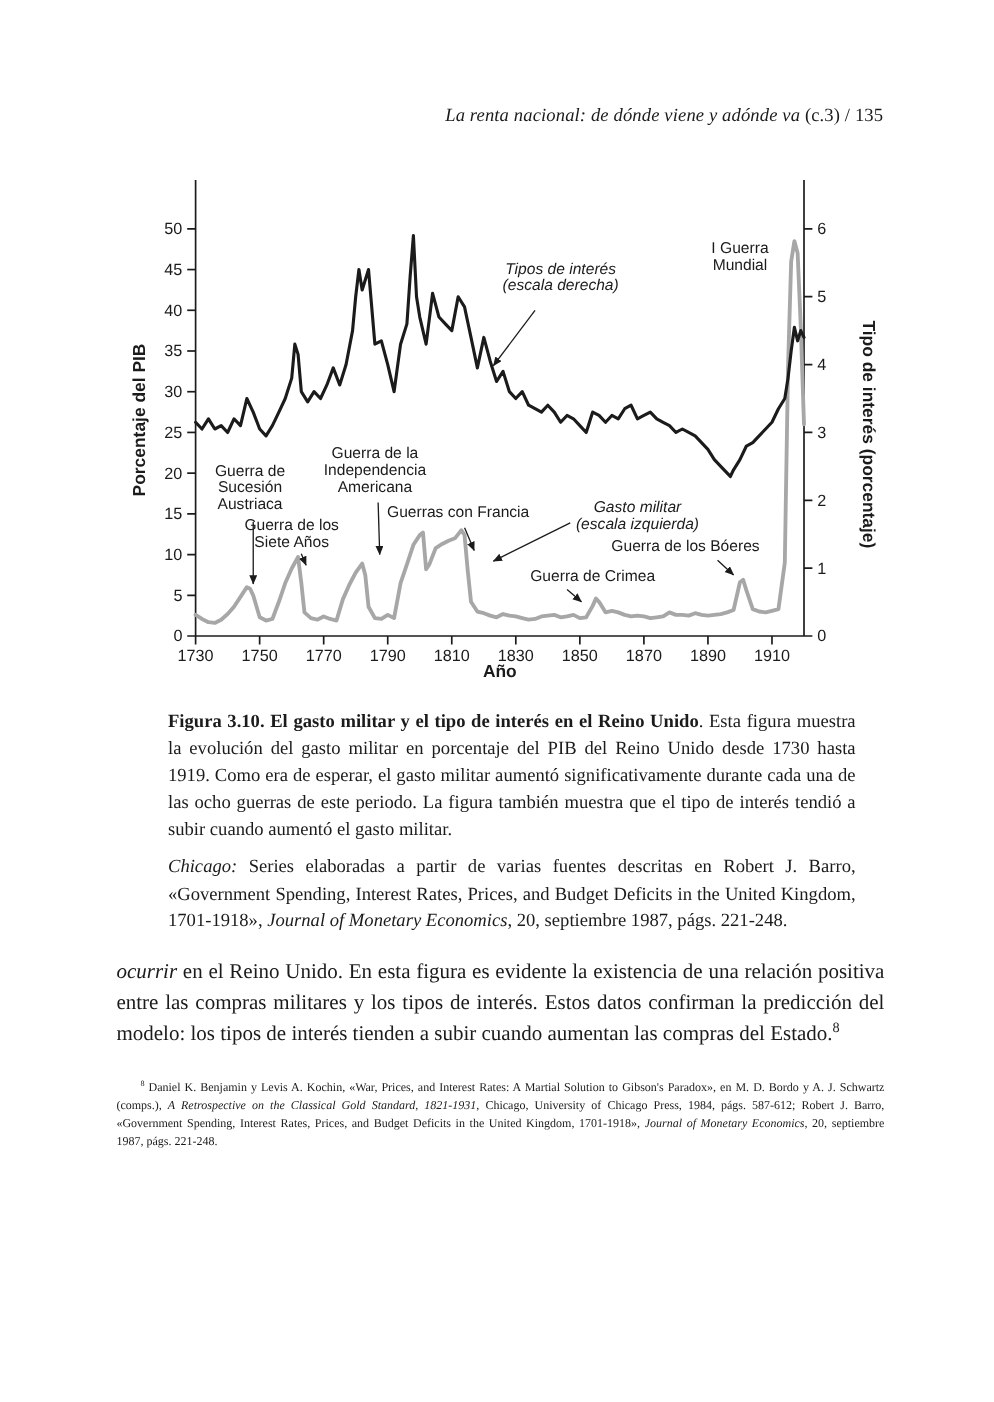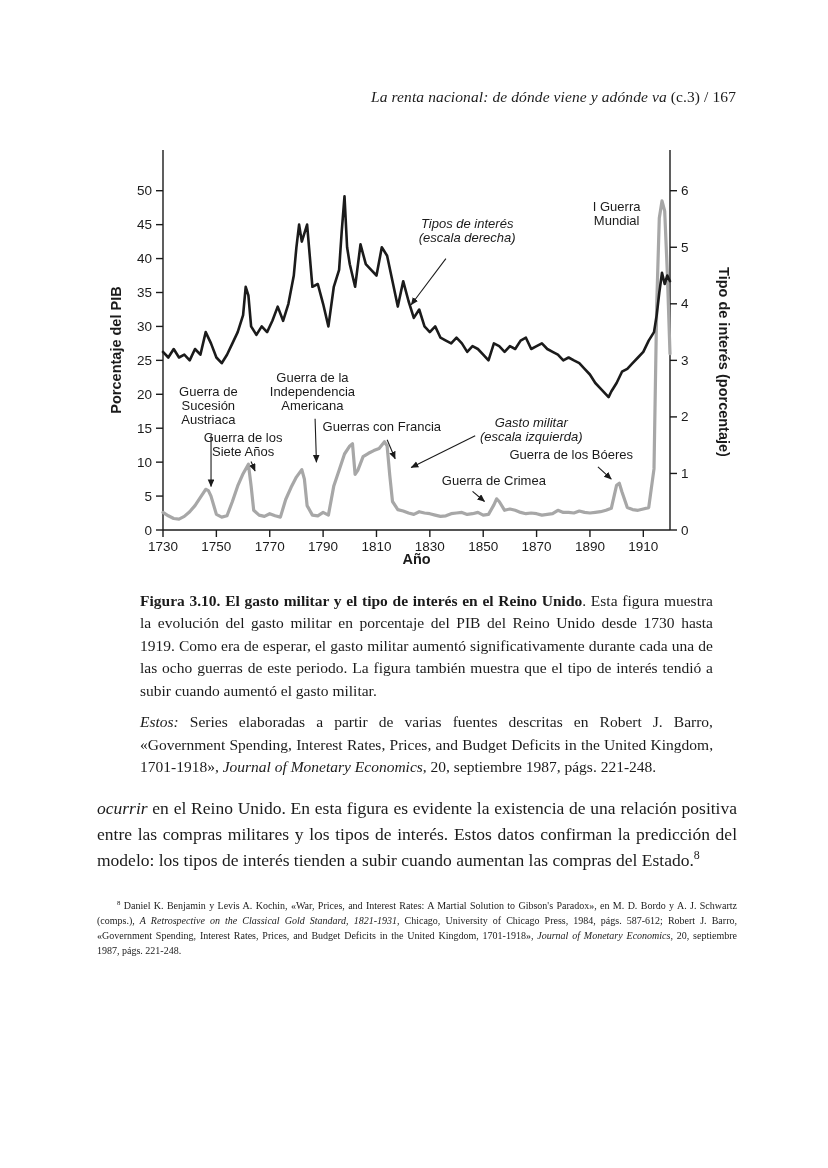--- a/index.html
+++ b/index.html
@@ -27,21 +27,21 @@
   .body-text p{margin:0;}
   .body-text p.indent{text-indent:22px;}
   sup{font-size:68%;line-height:0;}
   .footnote{margin:24px 0 0 0;width:640px;font-size:10px;line-height:1.5;text-align:justify;text-indent:20px;}
 </style>
 </head>
 <body>
 
 <div class="page">
 
-  <div class="running-head"><span class="it">La renta nacional: de dónde viene y adónde va</span><span> (c.3) / 167</span></div>
+  <div class="running-head"><span class="it">La renta nacional: de dónde viene y adónde va</span><span> (c.3) / 135</span></div>
 
   <figure class="figure" style="padding:0;margin-left:8px;margin-right:0;">
     <svg id="chart" width="632" height="432" viewBox="0 0 632 432" role="img">
       <defs>
         <marker id="ah" markerWidth="9" markerHeight="9" refX="6.5" refY="3" orient="auto">
           <path d="M0,0 L7,3 L0,6 z" fill="#1b1b1b"></path>
         </marker>
       </defs>
     <line x1="58" y1="10" x2="58" y2="390" class="ax"></line>
         <line x1="565" y1="10" x2="565" y2="390" class="ax"></line>
@@ -130,21 +130,21 @@
         <text x="466.26842105263154" y="319.42857142857144" class="ann" text-anchor="middle">Guerra de los Bóeres</text>
         <line x1="492.9526315789474" y1="326.8928571428571" x2="506.29473684210524" y2="339.1071428571429" class="arrow" marker-end="url(#ah)"></line>
         <text x="16" y="210" class="axlabel" text-anchor="middle" transform="rotate(-90 16 210)">Porcentaje del PIB</text>
         <text x="614" y="222" class="axlabel" text-anchor="middle" transform="rotate(90 614 222)">Tipo de interés (porcentaje)</text>
         <text x="311.5" y="424" class="axlabel" text-anchor="middle">Año</text>
       </svg>
   </figure>
 
   <p class="fig-caption"><b>Figura 3.10. El gasto militar y el tipo de interés en el Reino Unido</b><span>. Esta figura muestra la evolución del gasto militar en porcentaje del PIB del Reino Unido desde 1730 hasta 1919. Como era de esperar, el gasto militar aumentó significativamente durante cada una de las ocho guerras de este periodo. La figura también muestra que el tipo de interés tendió a subir cuando aumentó el gasto militar.</span></p>
 
-  <p class="fig-source"><span class="it">Estos:</span><span> Series elaboradas a partir de varias fuentes descritas en Robert J. Barro, «Government Spending, Interest Rates, Prices, and Budget Deficits in the United Kingdom, 1701-1918», </span><span class="it">Journal of Monetary Economics</span><span>, 20, septiembre 1987, págs. 221-248.</span></p>
+  <p class="fig-source"><span class="it">Chicago:</span><span> Series elaboradas a partir de varias fuentes descritas en Robert J. Barro, «Government Spending, Interest Rates, Prices, and Budget Deficits in the United Kingdom, 1701-1918», </span><span class="it">Journal of Monetary Economics</span><span>, 20, septiembre 1987, págs. 221-248.</span></p>
 
   <div class="body-text">
     <p><span class="it">ocurrir</span><span> en el Reino Unido. En esta figura es evidente la existencia de una relación positiva entre las compras militares y los tipos de interés. Estos datos confirman la predicción del modelo: los tipos de interés tienden a subir cuando aumentan las compras del Estado.</span><sup>8</sup></p>
   </div>
 
   <p class="footnote"><sup>8</sup><span> Daniel K. Benjamin y Levis A. Kochin, «War, Prices, and Interest Rates: A Martial Solution to Gibson's Paradox», en M. D. Bordo y A. J. Schwartz (comps.), </span><span class="it">A Retrospective on the Classical Gold Standard, 1821-1931</span><span>, Chicago, University of Chicago Press, 1984, págs. 587-612; Robert J. Barro, «Government Spending, Interest Rates, Prices, and Budget Deficits in the United Kingdom, 1701-1918», </span><span class="it">Journal of Monetary Economics</span><span>, 20, septiembre 1987, págs. 221-248.</span></p>
 
 </div>
 
 </body></html>

